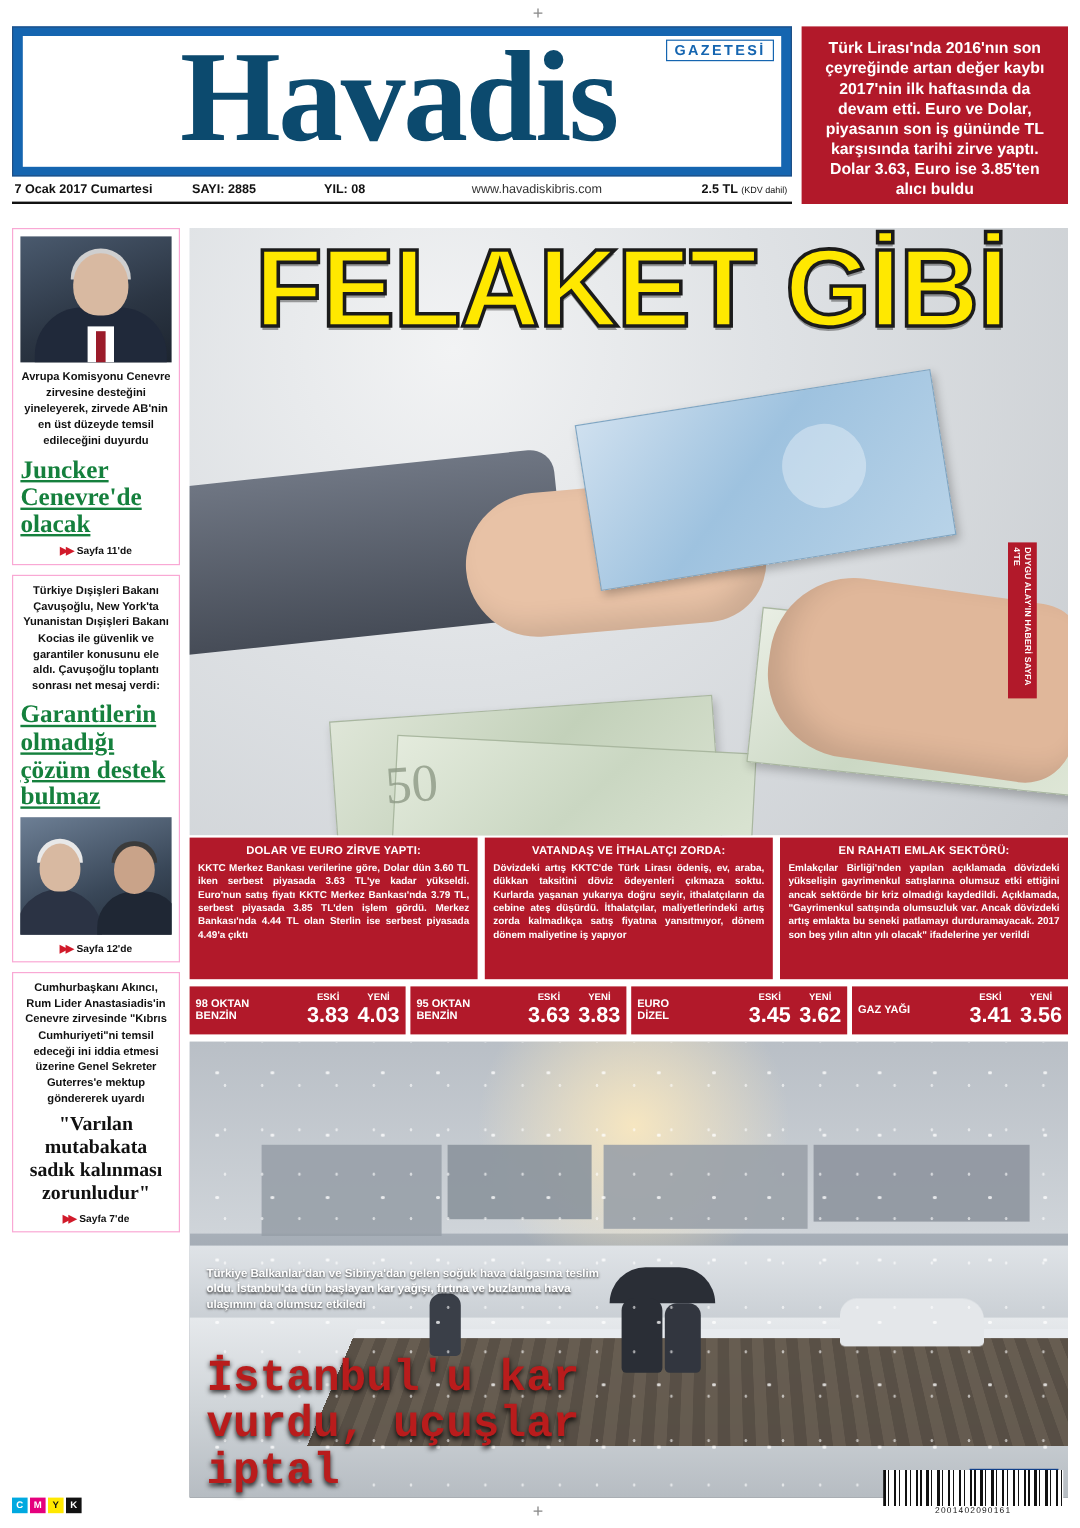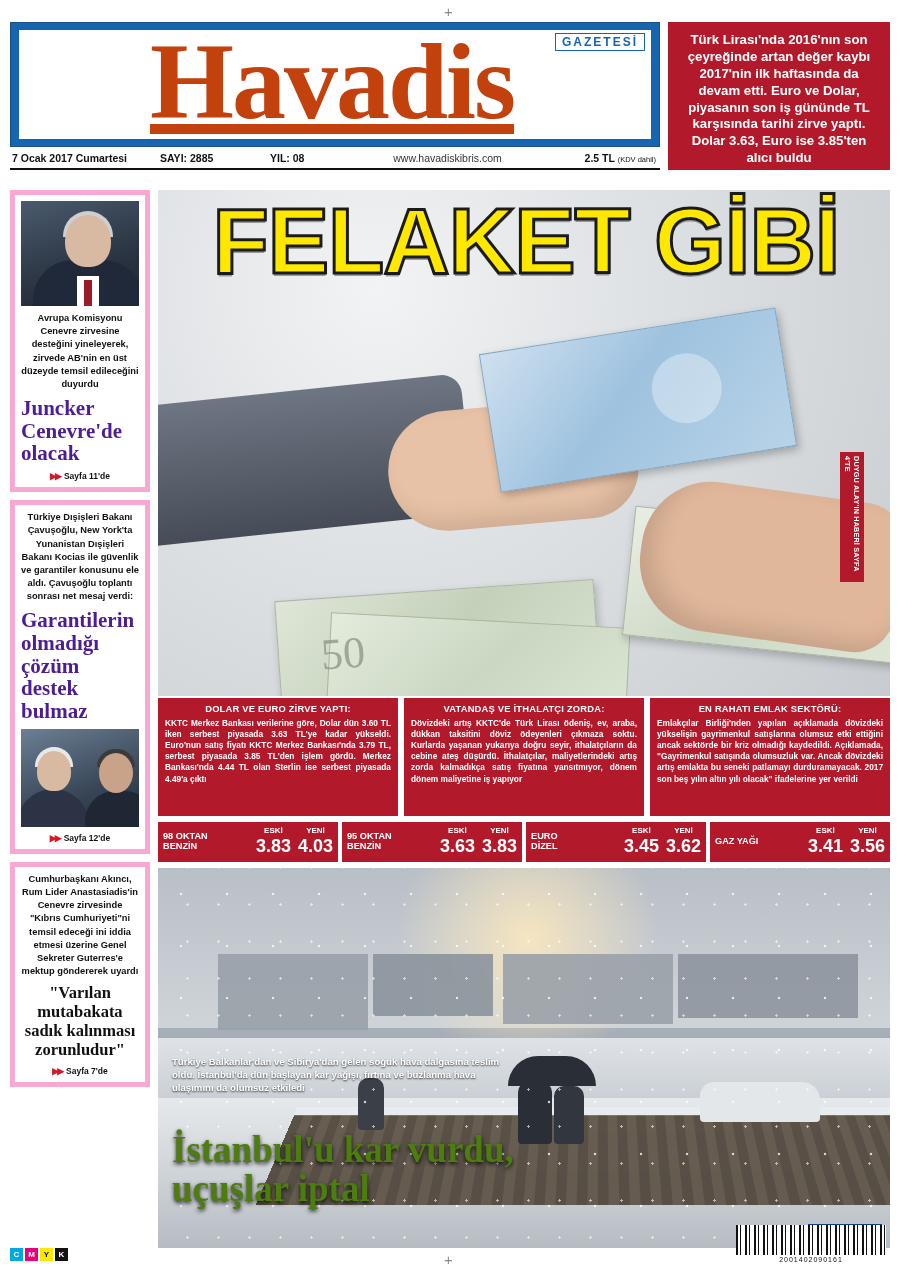--- a/index.html
+++ b/index.html
@@ -27,26 +27,25 @@
   .masthead-inner {
     position:absolute; left:8px; top:7px; right:8px; bottom:7px;
     background:#ffffff;
     display:flex; align-items:center; justify-content:center;
   }
   .logo-text {
     font-family:"Liberation Serif", serif;
     font-size:108px;
     line-height:0.95;
     font-weight:700;
-    color:#c2410c;
+    color:#0c4a6e;
     letter-spacing:-2px;
     -webkit-text-stroke: 0px;
     margin-left:-6px;
     margin-top:-4px;
-    text-decoration:underline;
   }
   .gazetesi {
     position:absolute; right:14px; top:10px;
     background:#ffffff;
     color:#1565b0;
     font-size:12px; font-weight:700; letter-spacing:2px;
     padding:1px 6px 1px 6px;
     border:1px solid #1565b0;
   }
   .masthead-strip {
@@ -70,21 +69,21 @@
     padding:10px 10px;
     font-size:13.2px;
     line-height:1.28;
     font-weight:700;
     text-align:center;
     font-family:"Liberation Sans", sans-serif;
   }
 
   
   .leftcol { position:absolute; left:10px; top:190px; width:140px; }
-  .lc-box { border:5px solid #f9a8d4; padding:6px; margin-bottom:8px; background:#fff; }
+  .lc-box { border:1px solid #f9a8d4; padding:6px; margin-bottom:8px; background:#fff; }
   .lc-photo {
     width:100%; height:105px; background:#2d3a4a;
     position:relative; overflow:hidden; margin-bottom:6px;
   }
   .lc-photo.p1 { background: linear-gradient(160deg,#4a5a6e 0%,#2b3543 60%,#1d2530 100%); }
   .lc-photo.p2 { background: linear-gradient(160deg,#6d7f95 0%,#394758 60%,#222b36 100%); height:98px; }
   .lc-photo .head {
     position:absolute; width:46px; height:52px; border-radius:50% 50% 45% 45%;
     background:#d8b9a1; left:44px; top:14px;
   }
@@ -110,22 +109,23 @@
   .lc-photo.p2 .head2 { position:absolute; width:34px; height:40px; border-radius:50%; background:#c9a389; left:78px; top:24px; }
   .lc-photo.p2 .hair2 { position:absolute; width:38px; height:18px; border-radius:19px 19px 0 0; background:#3b3b3b; left:76px; top:20px; }
   .lc-photo.p2 .body2 { position:absolute; width:70px; height:36px; background:#1f2734; border-radius:30px 30px 0 0; left:64px; bottom:0; }
 
   .lc-kicker {
     font-size:9.3px; line-height:1.42; color:#111; font-weight:700;
     text-align:center; margin-bottom:6px;
   }
   .lc-head {
     font-family:"Liberation Serif", serif;
-    font-size:21px; line-height:1.08; font-weight:700; color:#4c1d95;
+    font-size:21px; line-height:1.08; font-weight:700; color:#15803d;
     margin-bottom:6px;
+    text-decoration:underline;
   }
   .lc-quote {
     font-family:"Liberation Serif", serif;
     font-size:16.5px; line-height:1.14; font-weight:700; color:#111;
     text-align:center; margin-top:6px;
   }
   .jump {
     display:flex; align-items:center; justify-content:center; gap:4px;
     font-size:8.5px; font-weight:700; color:#111; margin-top:6px;
   }
@@ -317,22 +317,22 @@
     background-position: 0 0, 14px 18px;
     opacity:.85;
   }
   .snow-caption {
     position:absolute; left:172px; top:1056px; width:340px;
     color:#ffffff; font-size:9.6px; line-height:1.35; font-weight:700;
     text-shadow:0 1px 2px rgba(0,0,0,.8);
   }
   .snow-head {
     position:absolute; left:172px; top:1130px; width:420px;
-    font-family:Liberation Serif, serif;
-    color:#4d7c0f;
+    font-family:Liberation Mono, monospace;
+    color:#b91c1c;
     font-size:37px; line-height:1.06; font-weight:700;
     text-shadow:0 2px 4px rgba(0,0,0,.85);
   }
   .snow-jump {
     position:absolute; right:8px; bottom:8px;
     background:#0f3f8a; color:#fff; font-size:8.5px; font-weight:700;
     padding:3px 7px; display:flex; align-items:center; gap:4px;
   }
   .snow-jump .tri { color:#ffe800; }
 

